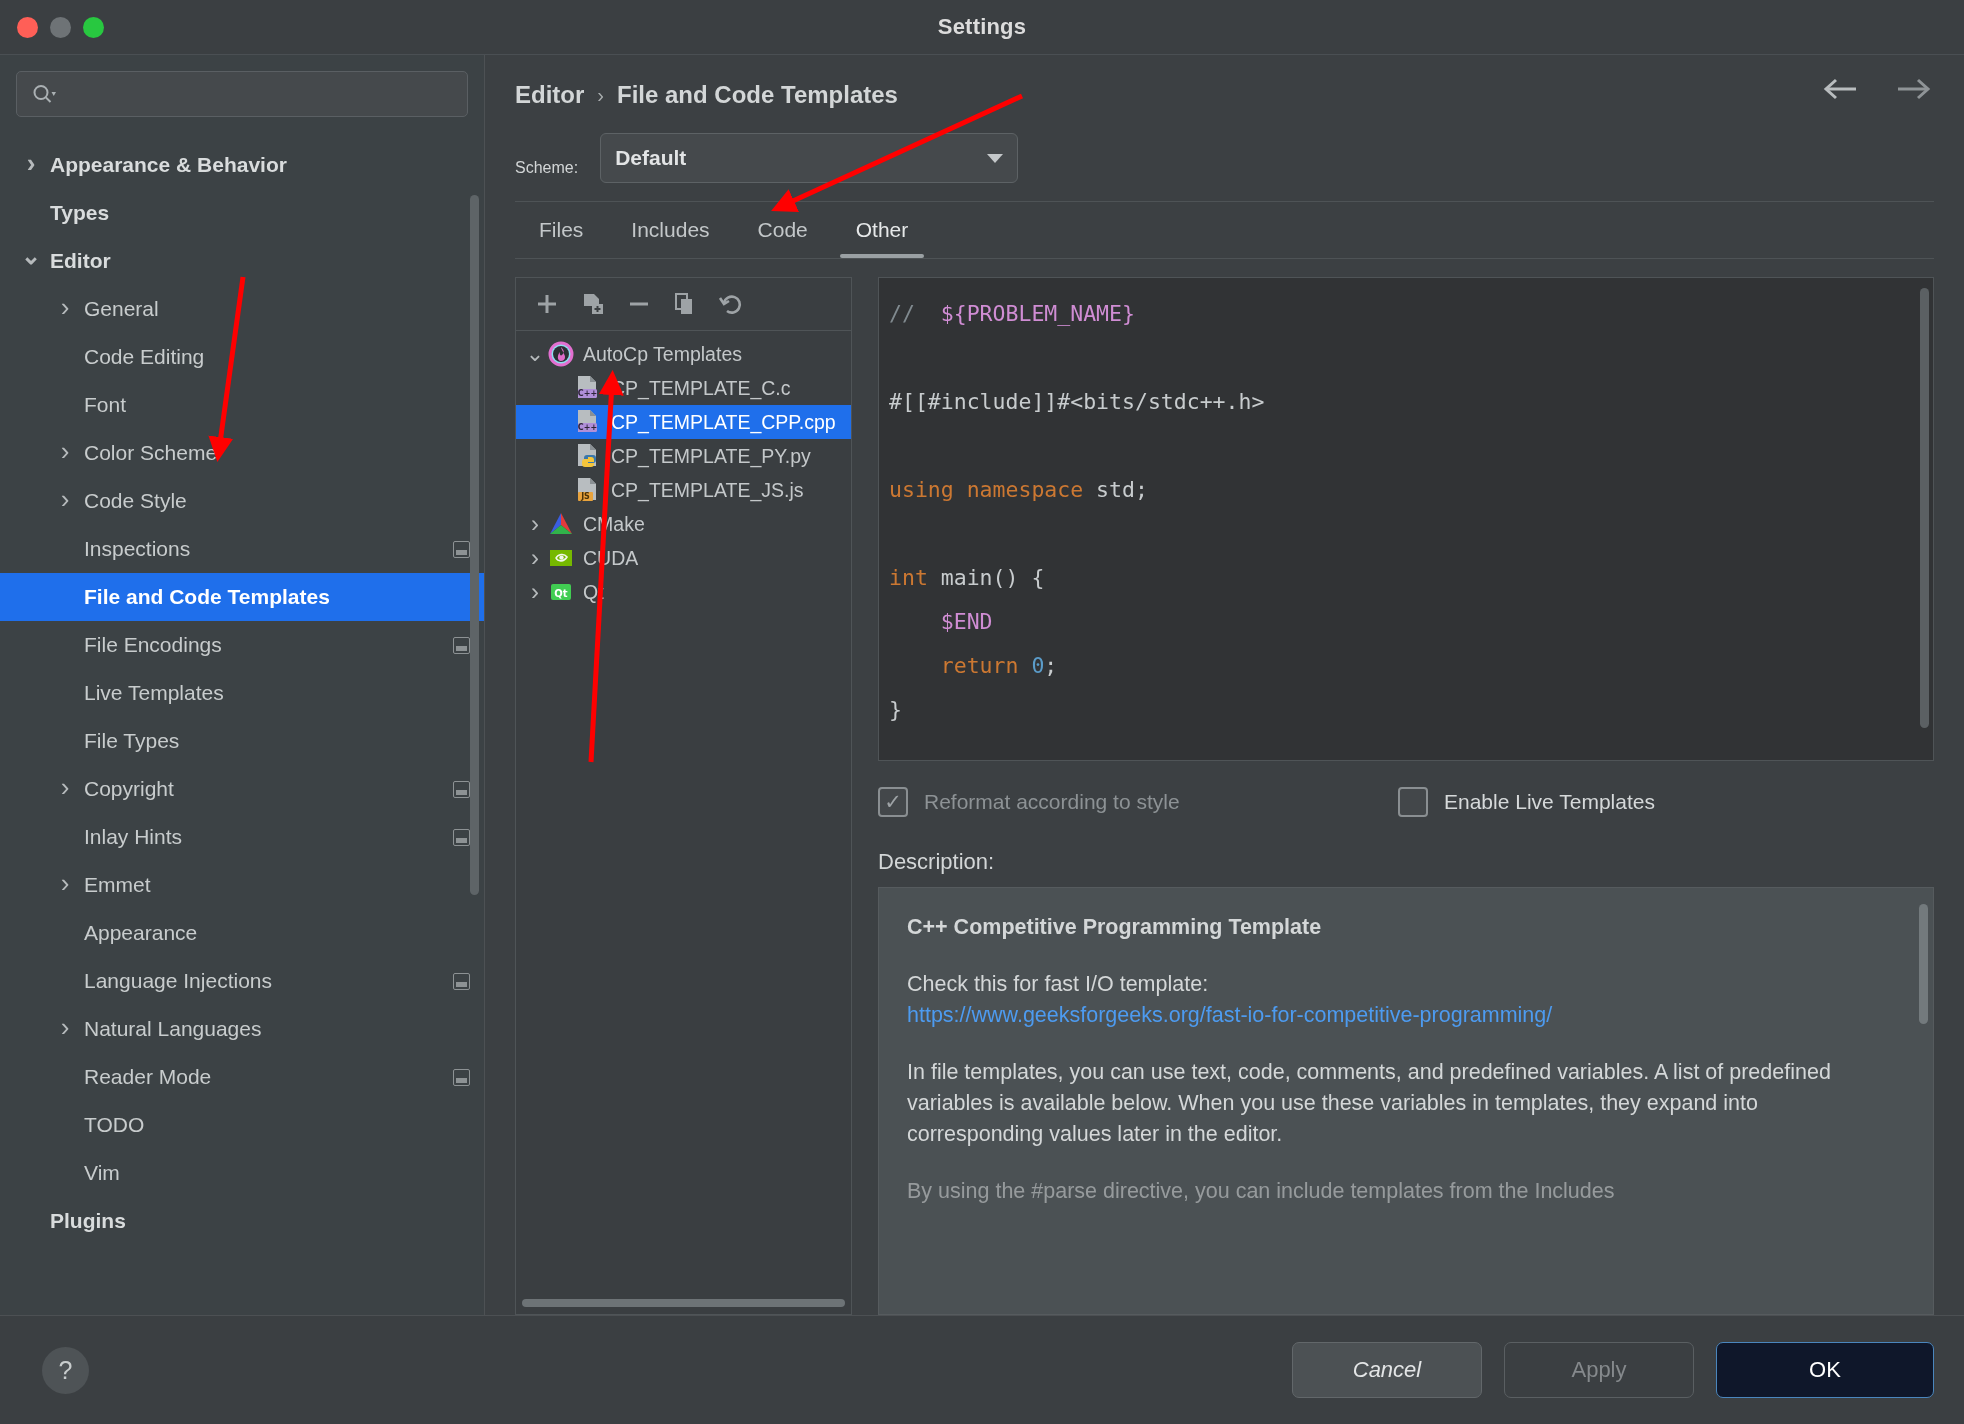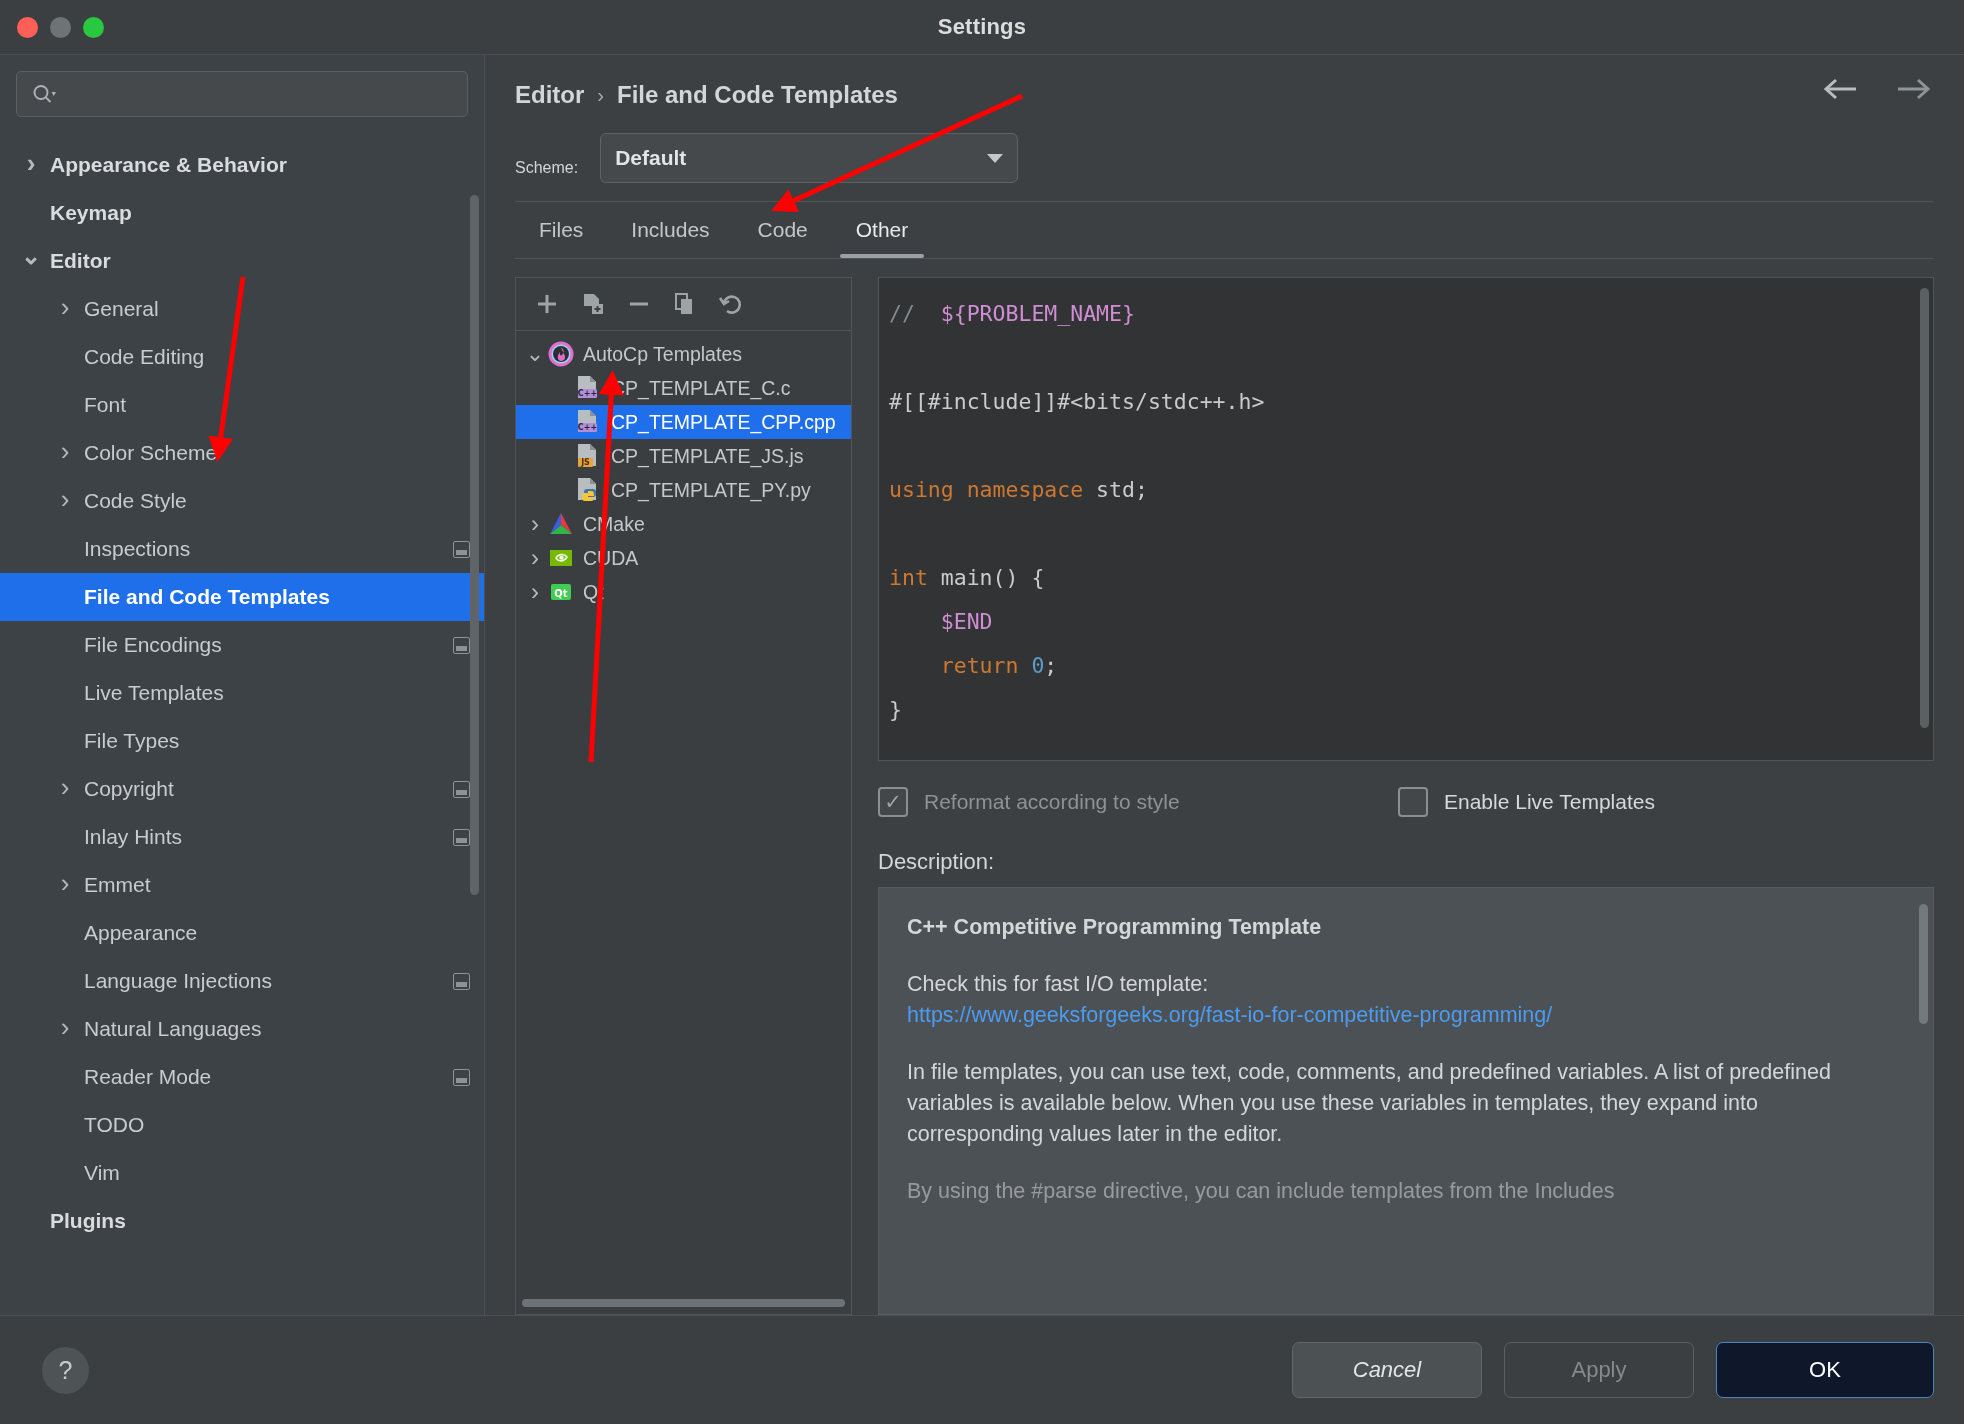--- a/index.html
+++ b/index.html
@@ -270,21 +270,21 @@
         </div>
       </div>
       <div class="tree" id="sidebar-tree">
           <div class="tnode bold" style="padding-left: 20px;">
             <span class="arrow" style="font-size: 26px; margin-top: -4px;">›</span>
             <span class="label" style="padding-left: 8px;">Appearance &amp; Behavior</span>
             <span class="trail"></span>
           </div>
           <div class="tnode bold" style="padding-left: 20px;">
             <span class="arrow"></span>
-            <span class="label" style="padding-left: 8px;">Keymap</span>
+            <span class="label" style="padding-left: 8px;">Types</span>
             <span class="trail"></span>
           </div>
           <div class="tnode bold" style="padding-left: 20px;">
             <span class="arrow" style="font-size: 24px; margin-top: -10px;">⌄</span>
             <span class="label" style="padding-left: 8px;">Editor</span>
             <span class="trail"></span>
           </div>
           <div class="tnode" style="padding-left: 54px;">
             <span class="arrow" style="font-size: 26px; margin-top: -4px;">›</span>
             <span class="label" style="padding-left: 8px;">General</span>
@@ -506,34 +506,34 @@
                     <rect x="2" y="14" width="19" height="9" rx="1.5" fill="#b08fd8"></rect>
                     <text x="11.5" y="21.4" font-size="8" font-family="DejaVu Sans, sans-serif" font-weight="bold" fill="#2d2438" text-anchor="middle">C++</text>
                   </svg></span>
                 <span>CP_TEMPLATE_CPP.cpp</span>
               </div>
               <div class="lnode" style="padding-left: 34px;">
                 <span class="larrow"></span>
                 <span class="lic"><svg width="26" height="26" viewBox="0 0 26 26">
                     <path d="M2 1 h12 l6 6 v16 h-18 z" fill="#b8bdc0"></path>
                     <path d="M14 1 l6 6 h-6 z" fill="#8a9094"></path>
+                    <path d="M11 12 h6 a3 3 0 0 1 3 3 v2 a3 3 0 0 1 -3 3 h-3 v2 h-3 a3 3 0 0 1 -3 -3 v-2 h6 v-1 h-6 v-1 a3 3 0 0 1 3 -3z" fill="#3a77ab"></path>
+                    <path d="M15 24 h-6 a3 3 0 0 1 -3 -3 v-2 a3 3 0 0 1 3 -3 h3 v-2 h3 a3 3 0 0 1 3 3 v2 h-6 v1 h6 v1 a3 3 0 0 1 -3 3z" fill="#f5c53b"></path>
+                  </svg></span>
+                <span>CP_TEMPLATE_PY.py</span>
+              </div>
+              <div class="lnode" style="padding-left: 34px;">
+                <span class="larrow"></span>
+                <span class="lic"><svg width="26" height="26" viewBox="0 0 26 26">
+                    <path d="M2 1 h12 l6 6 v16 h-18 z" fill="#b8bdc0"></path>
+                    <path d="M14 1 l6 6 h-6 z" fill="#8a9094"></path>
                     <rect x="2" y="15" width="15" height="9" rx="1" fill="#e8a33d"></rect>
                     <text x="9.5" y="22.2" font-size="8" font-family="DejaVu Sans, sans-serif" font-weight="bold" fill="#4a3208" text-anchor="middle">JS</text>
                   </svg></span>
                 <span>CP_TEMPLATE_JS.js</span>
-              </div>
-              <div class="lnode" style="padding-left: 34px;">
-                <span class="larrow"></span>
-                <span class="lic"><svg width="26" height="26" viewBox="0 0 26 26">
-                    <path d="M2 1 h12 l6 6 v16 h-18 z" fill="#b8bdc0"></path>
-                    <path d="M14 1 l6 6 h-6 z" fill="#8a9094"></path>
-                    <path d="M11 12 h6 a3 3 0 0 1 3 3 v2 a3 3 0 0 1 -3 3 h-3 v2 h-3 a3 3 0 0 1 -3 -3 v-2 h6 v-1 h-6 v-1 a3 3 0 0 1 3 -3z" fill="#3a77ab"></path>
-                    <path d="M15 24 h-6 a3 3 0 0 1 -3 -3 v-2 a3 3 0 0 1 3 -3 h3 v-2 h3 a3 3 0 0 1 3 3 v2 h-6 v1 h6 v1 a3 3 0 0 1 -3 3z" fill="#f5c53b"></path>
-                  </svg></span>
-                <span>CP_TEMPLATE_PY.py</span>
               </div>
               <div class="lnode" style="padding-left: 6px;">
                 <span class="larrow" style="font-size: 24px;">›</span>
                 <span class="lic"><svg width="26" height="26" viewBox="0 0 26 26">
                     <path d="M13 2 L24 23 L13 14 Z" fill="#e23b3b"></path>
                     <path d="M13 2 L2 23 L13 14 Z" fill="#3a5ee0"></path>
                     <path d="M2 23 L24 23 L13 14 Z" fill="#31b24a"></path>
                   </svg></span>
                 <span>CMake</span>
               </div>

